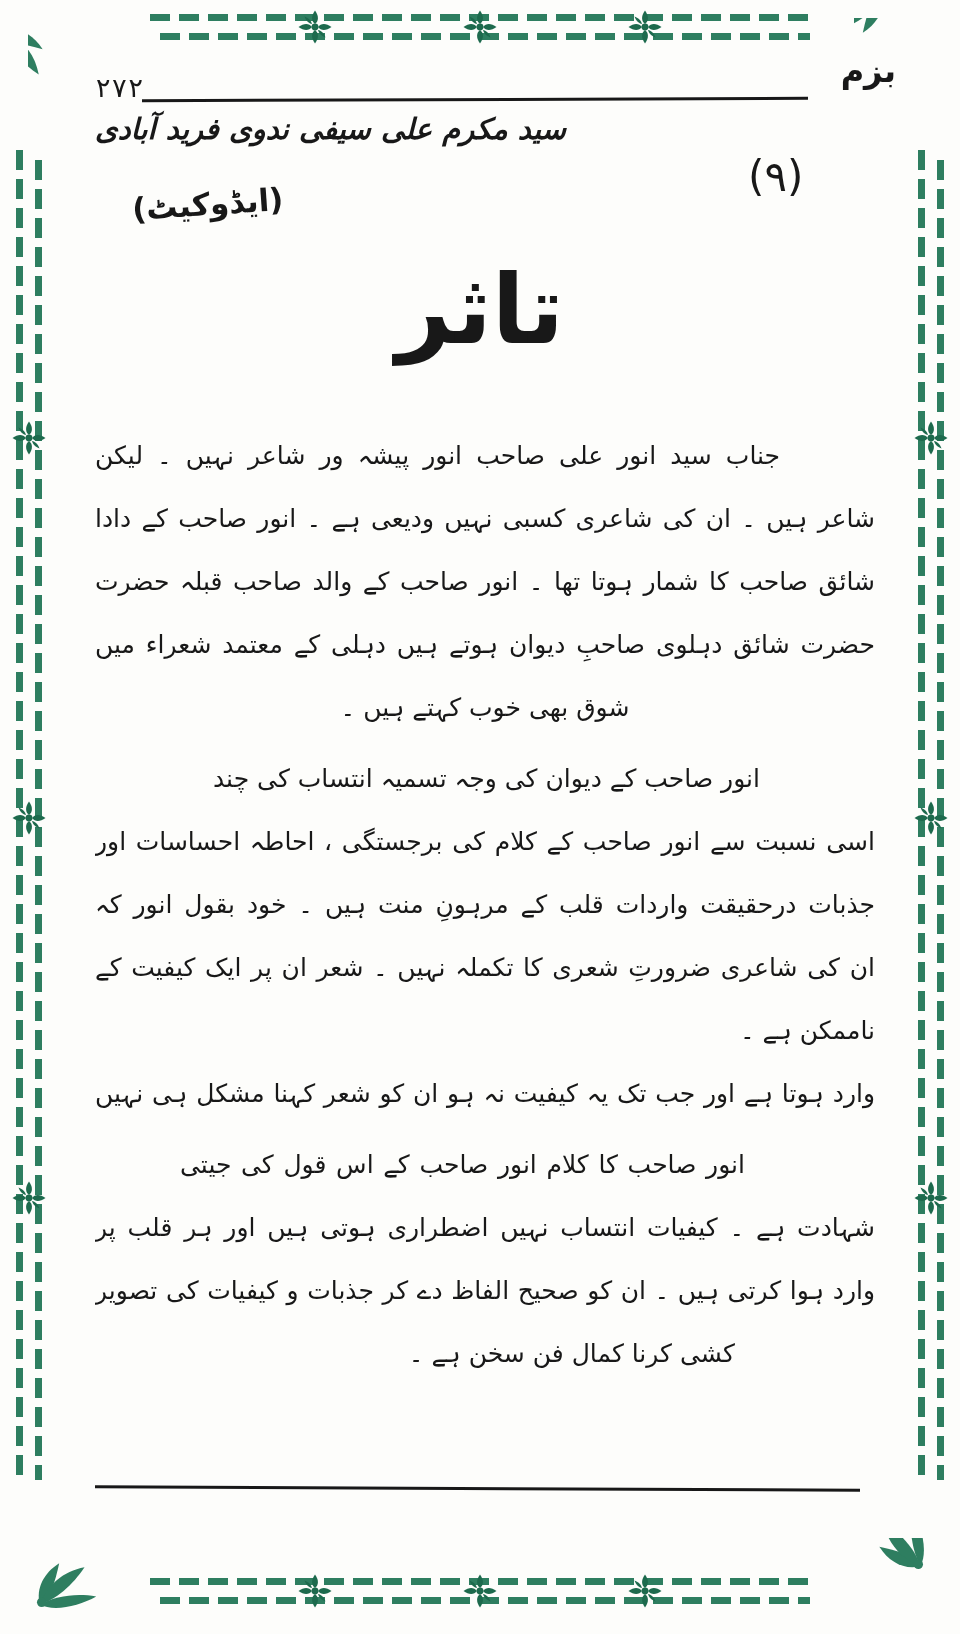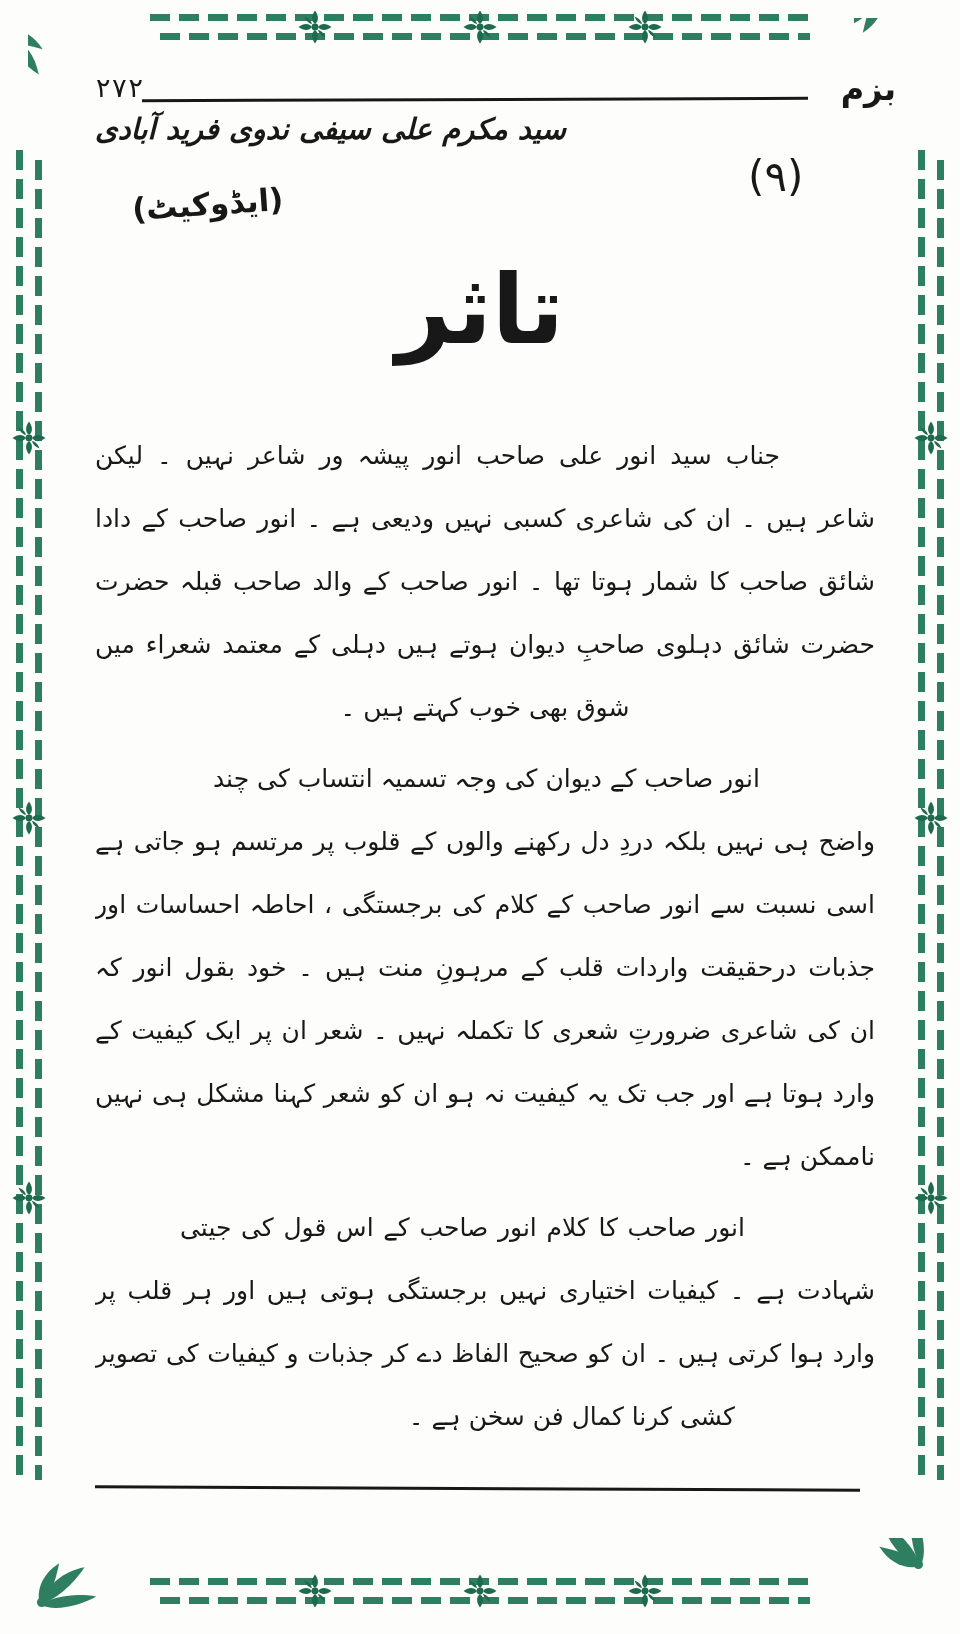--- a/index.html
+++ b/index.html
@@ -27,21 +27,21 @@
       repeating-linear-gradient(180deg,var(--green) 0 20px,rgba(0,0,0,0) 20px 29px),
       repeating-linear-gradient(180deg,var(--green) 0 20px,rgba(0,0,0,0) 20px 29px);
     background-size:7px 100%,7px 100%;
     background-position:0 0,19px 10px;
     background-repeat:no-repeat,no-repeat;}
   .knot{position:absolute;width:36px;height:36px;fill:var(--green-dark);}
   .spray{position:absolute;width:78px;height:78px;fill:var(--green);}
   .defs{position:absolute;width:0;height:0;overflow:hidden;}
 
   
-  .masthead{position:absolute;top:52px;right:64px;font-size:32px;font-weight:bold;direction:rtl;margin-top:18px;}
+  .masthead{position:absolute;top:52px;right:64px;font-size:32px;font-weight:bold;direction:rtl;}
   .page-number{position:absolute;top:72px;left:95px;font-size:27px;letter-spacing:2px;font-family:Liberation Mono, monospace;}
   .header-rule{position:absolute;top:98px;left:142px;width:666px;height:3px;background:var(--ink);transform:rotate(-0.2deg);}
   .author{position:absolute;top:112px;left:95px;font-size:29px;font-weight:bold;direction:rtl;white-space:nowrap;font-style:italic;}
   .designation{position:absolute;top:186px;left:132px;font-size:31px;font-weight:bold;direction:rtl;transform:rotate(-4deg);}
   .entry-no{position:absolute;top:152px;left:748px;font-size:42px;direction:rtl;}
 
   
   .title{position:absolute;top:248px;left:0;width:100%;text-align:center;font-size:96px;font-weight:bold;direction:rtl;line-height:1.3;}
 
   
@@ -147,29 +147,28 @@
   <div class="text">
     <div class="para">
       <div class="line just" style="padding-right:95px;">جناب سید انور علی صاحب انور پیشہ ور شاعر نہیں ۔ لیکن خاندانی</div>
       <div class="line just">شاعر ہیں ۔ ان کی شاعری کسبی نہیں ودیعی ہے ۔ انور صاحب کے دادا مرحوم</div>
       <div class="line just">شائق صاحب کا شمار ہوتا تھا ۔ انور صاحب کے والد صاحب قبلہ حضرت</div>
       <div class="line just">حضرت شائق دہلوی صاحبِ دیوان ہوتے ہیں دہلی کے معتمد شعراء میں</div>
       <div class="line center">شوق بھی خوب کہتے ہیں ۔</div>
     </div>
     <div class="para">
       <div class="line just" style="padding-right:115px;padding-left:118px;">انور صاحب کے دیوان کی وجہ تسمیہ انتساب کی چند سطور سے</div>
-      <div class="line just">واضح ہی نہیں بلکہ دردِ دل رکھنے والوں کے قلوب پر مرتسم ہو جاتی ہے</div>
       <div class="line just">اسی نسبت سے انور صاحب کے کلام کی برجستگی ، احاطہ احساسات اور مظاہرۂ</div>
       <div class="line just">جذبات درحقیقت واردات قلب کے مرہونِ منت ہیں ۔ خود بقول انور کہ</div>
       <div class="line just">ان کی شاعری ضرورتِ شعری کا تکملہ نہیں ۔ شعر ان پر ایک کیفیت کے ساتھ</div>
+      <div class="line">ناممکن ہے ۔</div>
       <div class="line just">وارد ہوتا ہے اور جب تک یہ کیفیت نہ ہو ان کو شعر کہنا مشکل ہی نہیں</div>
-      <div class="line">ناممکن ہے ۔</div>
     </div>
     <div class="para">
       <div class="line just" style="padding-right:130px;padding-left:85px;">انور صاحب کا کلام انور صاحب کے اس قول کی جیتی جاگتی</div>
-      <div class="line just">شہادت ہے ۔ کیفیات اختیاری نہیں برجستگی ہوتی ہیں اور ہر قلب پر</div>
+      <div class="line just">شہادت ہے ۔ کیفیات انتساب نہیں اضطراری ہوتی ہیں اور ہر قلب پر</div>
       <div class="line just">وارد ہوا کرتی ہیں ۔ ان کو صحیح الفاظ دے کر جذبات و کیفیات کی تصویر</div>
       <div class="line" style="padding-right:140px;">کشی کرنا کمال فن سخن ہے ۔</div>
     </div>
   </div>
 
   <div class="bottom-rule"></div>
 </div>
 
 </body></html>

